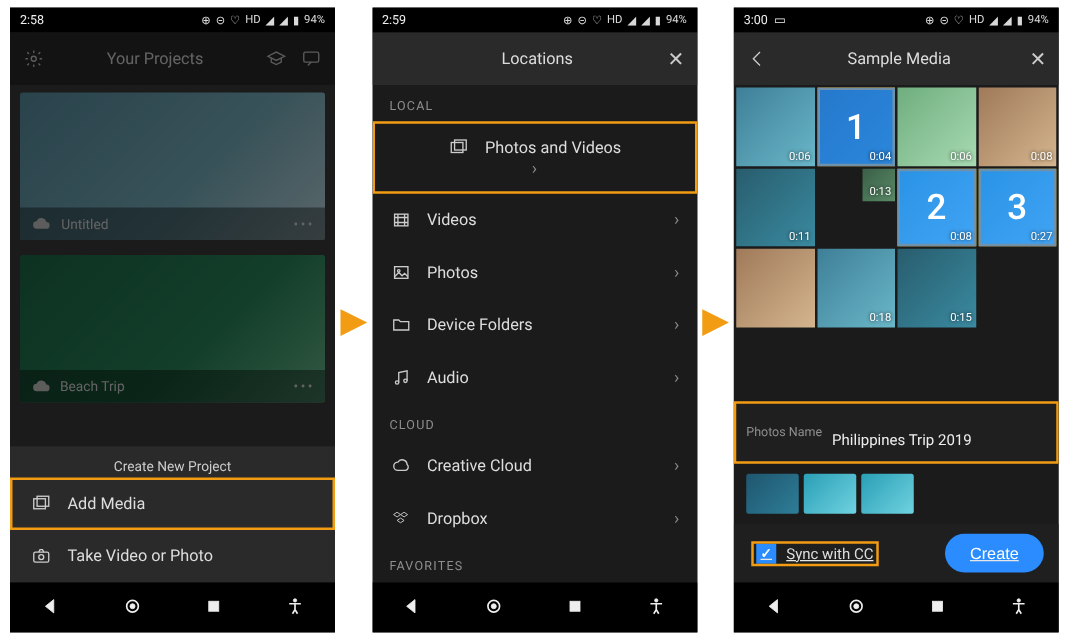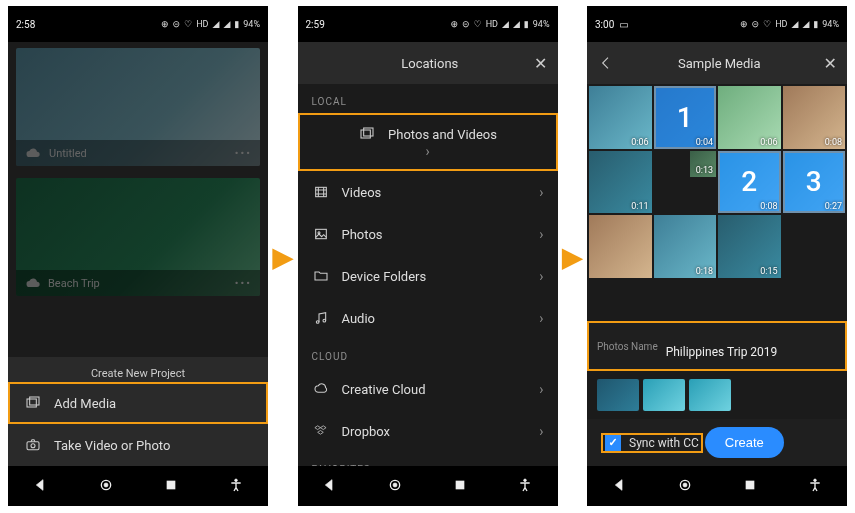--- a/index.html
+++ b/index.html
@@ -19,21 +19,21 @@
     --green2:#2a8a5d;
     --sea1:#1b6e80;
     --sea2:#2a9fb6;
   }
   html,body{margin:0;padding:0;background:var(--bg);font-family:Roboto,Arial,sans-serif;}
   .stage{width:855px;height:513px;position:relative;display:flex;align-items:flex-start;justify-content:space-between;padding:6px 8px;box-sizing:border-box;}
   .phone{width:260px;height:500px;background:var(--phone-bg);display:flex;flex-direction:column;color:var(--text);font-size:12px;position:relative;overflow:hidden;}
   .arrow{align-self:center;color:var(--highlight);font-size:26px;font-weight:bold;}
 
   
-  .statusbar{height:36px;display:flex;align-items:center;justify-content:space-between;padding:0 8px;font-size:10px;color:#f0f0f0;background:#000;}
+  .statusbar{height:20px;display:flex;align-items:center;justify-content:space-between;padding:0 8px;font-size:10px;color:#f0f0f0;background:#000;}
   .statusbar .right{display:flex;align-items:center;gap:4px;}
   .statusbar .right span{font-size:9px;opacity:.9;}
 
   
   .appheader{height:42px;display:flex;align-items:center;justify-content:space-between;padding:0 10px;background:var(--panel);}
   .appheader .title{flex:1;text-align:center;font-size:13px;color:#ddd;}
   .icon{width:18px;height:18px;display:inline-flex;align-items:center;justify-content:center;color:#ccc;}
   .icon svg{width:16px;height:16px;fill:none;stroke:#ccc;stroke-width:1.6;}
   .dim{filter:brightness(.45);}
 
@@ -78,21 +78,21 @@
 
   .flexfill{flex:1;}
   .pname-row{display:flex;align-items:center;gap:8px;padding:12px 10px;background:var(--panel-dark);}
   .pname-row .lbl{font-size:10px;color:var(--muted);}
   .pname-row .val{font-size:12px;color:#eee;flex:1;margin-top:12px;}
   .pname-row.hl{outline:2px solid var(--highlight);outline-offset:-2px;}
 
   .sel-strip{display:flex;gap:4px;padding:8px 10px;}
   .mini{width:42px;height:32px;border-radius:2px;}
 
-  .footer-row{display:flex;align-items:center;justify-content:flex-start;padding:8px 12px;background:var(--panel-dark);}
+  .footer-row{display:flex;align-items:center;justify-content:space-between;padding:8px 12px;background:var(--panel-dark);text-decoration:underline;}
   .sync{display:flex;align-items:center;gap:8px;font-size:12px;color:#ddd;outline:2px solid var(--highlight);outline-offset:-4px;padding:4px 6px;}
   .chk{width:16px;height:16px;background:var(--accent);display:flex;align-items:center;justify-content:center;}
   .chk::after{content:"✓";color:#fff;font-size:11px;font-weight:bold;}
   .create-btn{background:var(--accent);color:#fff;border:none;border-radius:16px;padding:8px 20px;font-size:13px;font-weight:500;}
 
   .closex{font-size:16px;color:#ccc;}
 
 </style>
 </head>
 <body>
@@ -106,20 +106,43 @@
         <span>⊕</span>
           <span>⊝</span>
           <span>♡</span>
           <span>HD</span>
           <span>◢</span>
           <span>◢</span>
           <span>▮</span>
           <span>94%</span>
       </div>
     </div>
+    <div class="appheader dim">
+      <span class="icon">
+          <svg viewBox="0 0 24 24">
+            <circle cx="12" cy="12" r="3"></circle>
+            <path d="M12 2v3M12 19v3M4.2 4.2l2.1 2.1M17.7 17.7l2.1 2.1M2 12h3M19 12h3M4.2 19.8l2.1-2.1M17.7 6.3l2.1-2.1"></path>
+          </svg>
+        </span>
+      <span class="title">Your Projects</span>
+      <span style="display:flex;gap:10px;">
+        <span class="icon">
+            <svg viewBox="0 0 24 24">
+              <path d="M2 9l10-5 10 5-10 5z"></path>
+              <path d="M6 11v5l6 3 6-3v-5"></path>
+            </svg>
+          </span>
+        <span class="icon">
+            <svg viewBox="0 0 24 24">
+              <rect x="3" y="4" width="18" height="12" rx="2"></rect>
+              <path d="M8 20l4-4"></path>
+            </svg>
+          </span>
+      </span>
+    </div>
 
     <div class="projects dim">
       <div class="proj-card sea">
         <div class="proj-meta">
           <span style="display:flex;align-items:center;gap:7px;">
             <span class="icon">
                 <svg viewBox="0 0 24 24">
                   <path d="M7 18h11a4 4 0 000-8 6 6 0 00-11.5-1A4.5 4.5 0 007 18z" fill="#ccc" stroke="none"></path>
                 </svg>
               </span>

